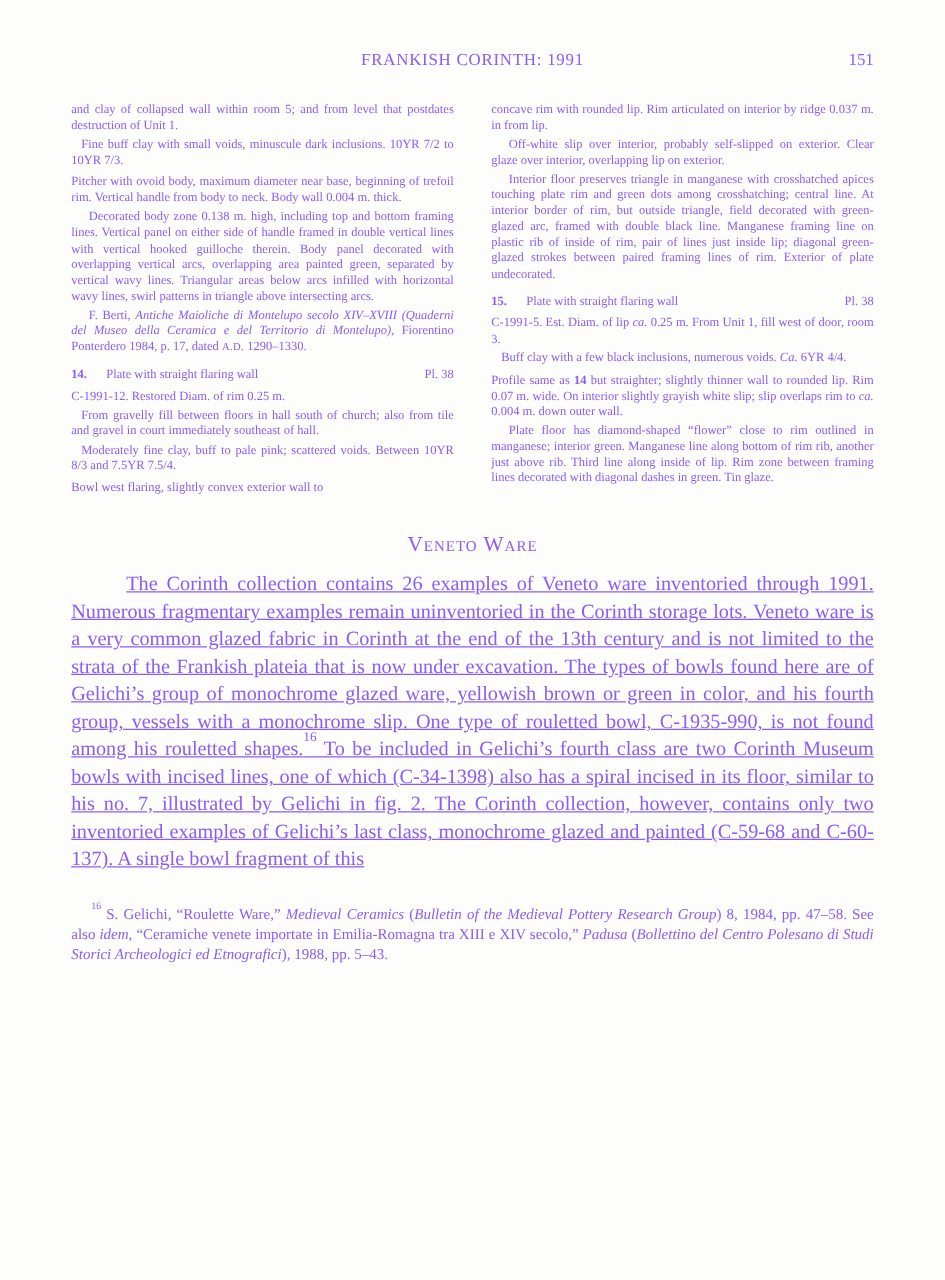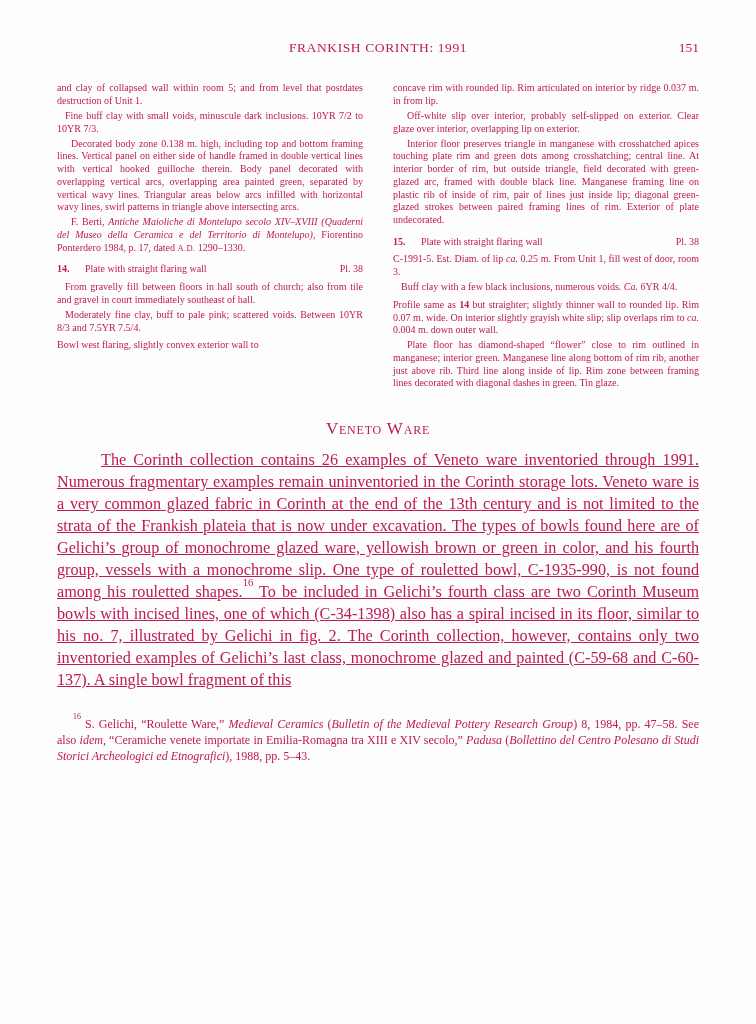--- a/index.html
+++ b/index.html
@@ -1,21 +1,21 @@
 <!DOCTYPE html>
 <html><head>
 <meta charset="utf-8">
 <style>
   html, body { margin: 0; padding: 0; background: #e8e8e8; }
   .page {
     width: 756px;
     height: 1024px;
     margin: 0 auto;
     background: #fdfdfb;
-    color: #be185d;
+    color: #8b5cf6;
     box-sizing: border-box;
     padding: 40px 57px 30px 57px;
     font-family: "Liberation Serif", "DejaVu Serif", serif;
     overflow: hidden;
   }
 
   
   .page-header {
     position: relative;
     text-align: center;
@@ -105,28 +105,30 @@
   <header class="page-header">
     <span class="running-title">FRANKISH CORINTH: 1991</span>
     <span class="page-number">151</span>
   </header>
 
   <div class="columns">
 
     <div class="col">
       <p class="cat">and clay of collapsed wall within room 5; and from level that postdates destruction of Unit 1.</p>
       <p class="cat cat-indent">Fine buff clay with small voids, minuscule dark inclusions. 10YR 7/2 to 10YR 7/3.</p>
+      <p class="flush gap-above">Pitcher with ovoid body, maximum diameter near base, beginning of trefoil rim. Vertical handle from body to neck. Body wall 0.004 m. thick.</p>
       <p class="indent">Decorated body zone 0.138 m. high, including top and bottom framing lines. Vertical panel on either side of handle framed in double vertical lines with vertical hooked guilloche therein. Body panel decorated with overlapping vertical arcs, overlapping area painted green, separated by vertical wavy lines. Triangular areas below arcs infilled with horizontal wavy lines, swirl patterns in triangle above intersecting arcs.</p>
       <p class="indent"><span>F. Berti, </span><em>Antiche Maioliche di Montelupo secolo XIV–XVIII (Quaderni del Museo della Ceramica e del Territorio di Montelupo)</em><span>, Fiorentino Ponterdero 1984, p. 17, dated </span><span class="era">A.D.</span><span> 1290–1330.</span></p>
 
       <div class="entry-head">
         <span class="entry-num">14.</span>
         <span class="entry-title">Plate with straight flaring wall</span>
         <span class="entry-plate">Pl. 38</span>
       </div>
+      <p class="cat">C-1991-12. Restored Diam. of rim 0.25 m.</p>
       <p class="cat cat-indent">From gravelly fill between floors in hall south of church; also from tile and gravel in court immediately southeast of hall.</p>
       <p class="cat cat-indent">Moderately fine clay, buff to pale pink; scattered voids. Between 10YR 8/3 and 7.5YR 7.5/4.</p>
       <p class="flush gap-above">Bowl west flaring, slightly convex exterior wall to</p>
     </div>
 
     <div class="col">
       <p class="flush">concave rim with rounded lip. Rim articulated on interior by ridge 0.037 m. in from lip.</p>
       <p class="indent">Off-white slip over interior, probably self-slipped on exterior. Clear glaze over interior, overlapping lip on exterior.</p>
       <p class="indent">Interior floor preserves triangle in manganese with crosshatched apices touching plate rim and green dots among crosshatching; central line. At interior border of rim, but outside triangle, field decorated with green-glazed arc, framed with double black line. Manganese framing line on plastic rib of inside of rim, pair of lines just inside lip; diagonal green-glazed strokes between paired framing lines of rim. Exterior of plate undecorated.</p>
 

